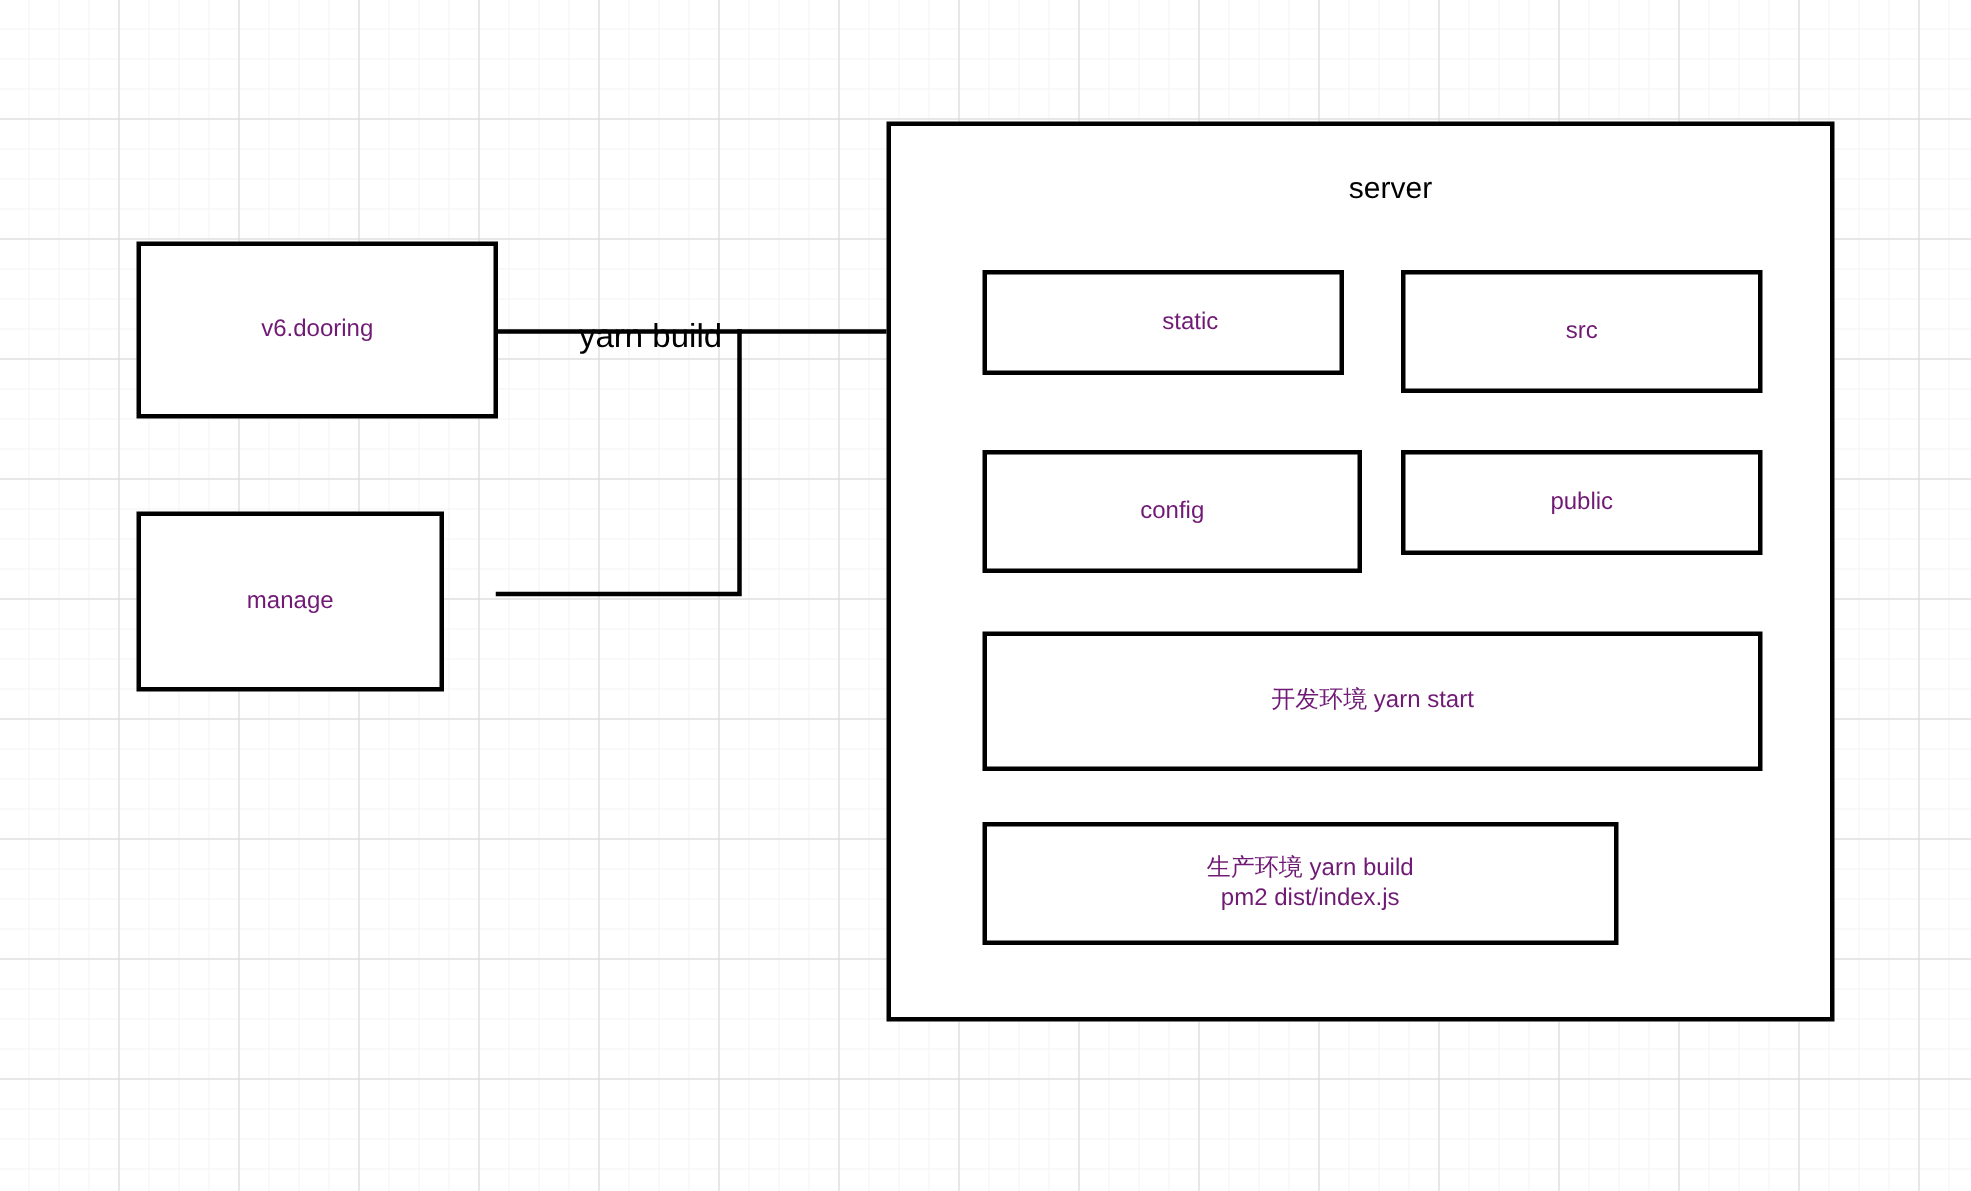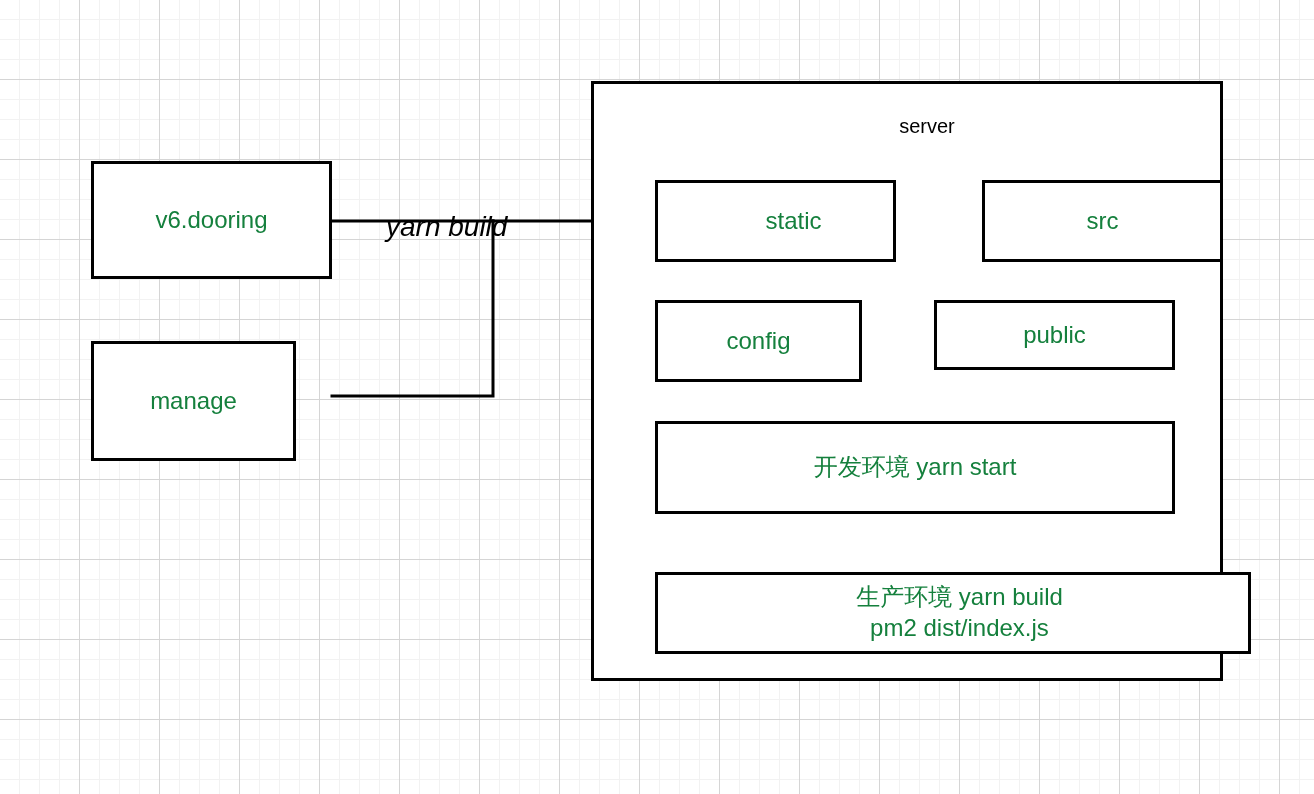--- a/index.html
+++ b/index.html
@@ -36,22 +36,22 @@
   
   .node {
     position: absolute;
     box-sizing: border-box;
     border: 3px solid #000000;
     background: #ffffff;
     display: flex;
     align-items: center;
     justify-content: center;
     text-align: center;
-    color: #15803d;
-    font-size: 24px;
+    color: #701a75;
+    font-size: 16px;
     line-height: 1.28;
     white-space: pre-line;
   }
 
   
   .container-box {
     position: absolute;
     box-sizing: border-box;
     border: 3px solid #000000;
     background: #ffffff;
@@ -77,26 +77,25 @@
   }
   .edge-path {
     fill: none;
     stroke: #000000;
     stroke-width: 3;
     stroke-linecap: square;
     stroke-linejoin: miter;
   }
   .edge-label {
     position: absolute;
-    font-size: 28px;
+    font-size: 22px;
     color: #000000;
     background: transparent;
     white-space: nowrap;
     line-height: 1;
-    font-style: italic;
   }
 </style>
 </head>
 <body>
 
 <div id="canvas">
 
   <svg class="edge-svg" viewBox="0 0 1314 794" xmlns="http://www.w3.org/2000/svg">
     <defs>
       <marker id="arrowhead" markerWidth="10" markerHeight="8" refX="9.5" refY="4" orient="auto" markerUnits="userSpaceOnUse">
@@ -114,26 +113,26 @@
   <div class="edge-label" style="left:386px; top:213px;">yarn build</div>
 
   <div class="node" style="left:91px; top:161px; width:241px; height:118px;">v6.dooring</div>
 
   <div class="node" style="left:91px; top:341px; width:205px; height:120px;">manage</div>
 
   <div class="container-box" style="left:591px; top:81px; width:632px; height:600px;">
     <div class="container-title" style="top:31px;padding-left:40px;">server</div>
   </div>
 
-  <div class="node" style="left:655px; top:180px; width:241px; height:82px;padding-left:36px;">static</div>
+  <div class="node" style="left:655px; top:180px; width:241px; height:70px;padding-left:36px;">static</div>
 
-  <div class="node" style="left:934px; top:180px; width:241px; height:82px;margin-left:48px;">src</div>
+  <div class="node" style="left:934px; top:180px; width:241px; height:82px;">src</div>
 
-  <div class="node" style="left:655px; top:300px; width:207px; height:82px;">config</div>
+  <div class="node" style="left:655px; top:300px; width:253px; height:82px;">config</div>
 
   <div class="node" style="left:934px; top:300px; width:241px; height:70px;">public</div>
 
   <div class="node" style="left:655px; top:421px; width:520px; height:93px;">开发环境 yarn start</div>
 
-  <div class="node" style="left:655px; top:572px; width:596px; height:82px;padding-left:13px;">生产环境 yarn build
+  <div class="node" style="left:655px; top:548px; width:424px; height:82px;padding-left:13px;">生产环境 yarn build
 pm2 dist/index.js</div>
 
 </div>
 
 </body></html>

